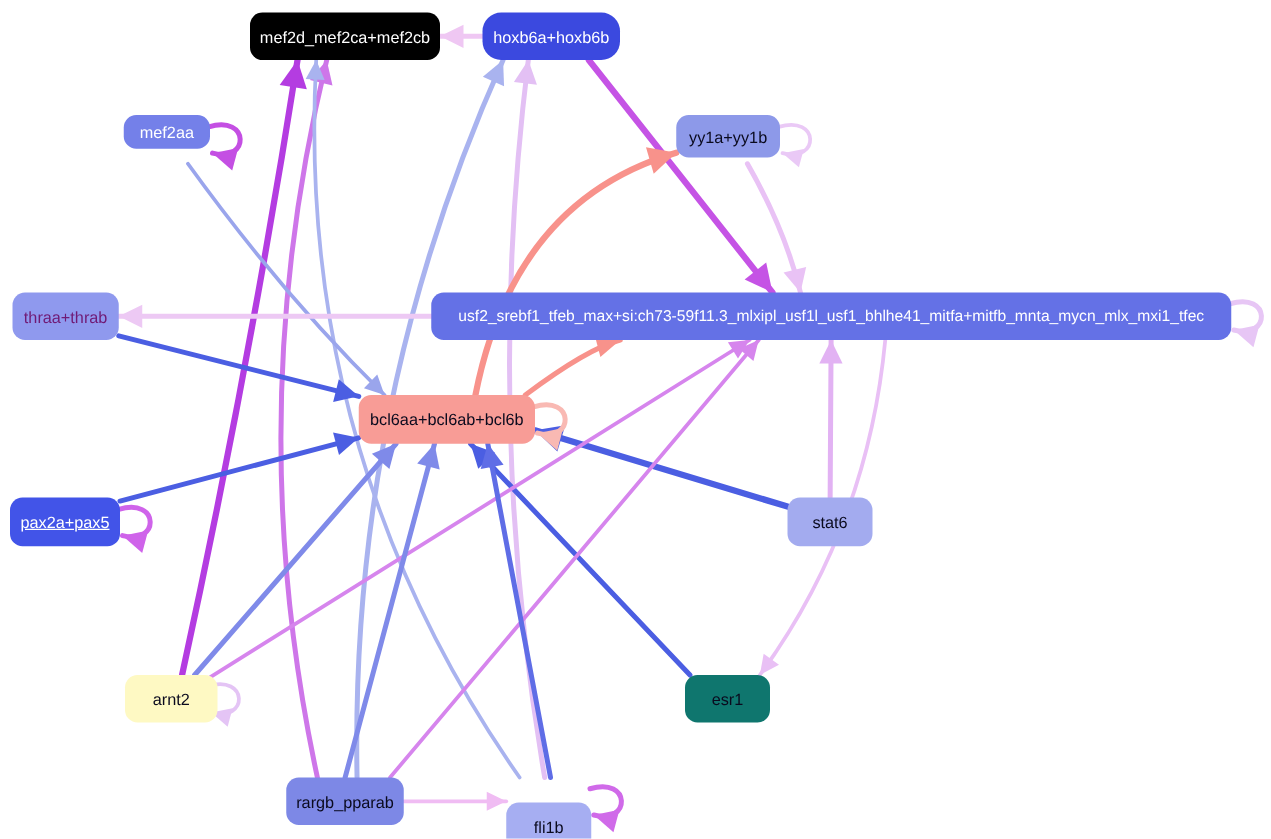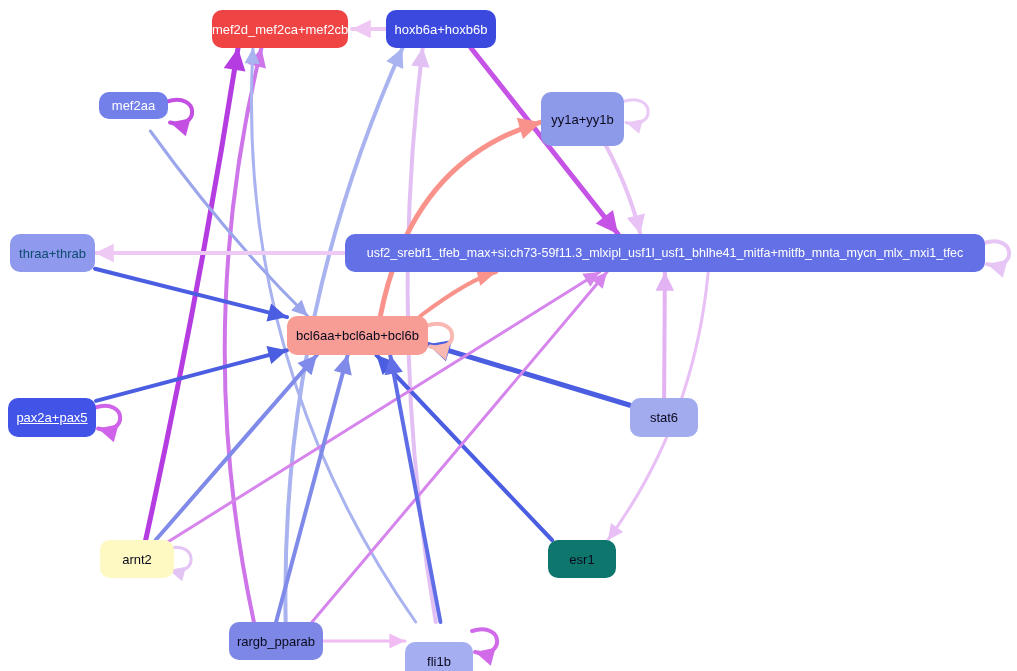--- a/index.html
+++ b/index.html
@@ -91,33 +91,33 @@
       <path d="M 984 243 C 1017 233, 1017 272, 987 264" stroke="#e7c6f5" stroke-width="4" stroke-linecap="round" fill="none"></path>
       <path d="M 987 264 L 1007.5614795147145 259.85807289224266 L 1002.7689542142924 277.8300427688259 Z" fill="#e7c6f5"></path>
       <path d="M 95 407.5 C 128 397.5, 128 436.5, 98 428.5" stroke="#cf63ea" stroke-width="4" stroke-linecap="round" fill="none"></path>
       <path d="M 98 428.5 L 118.56147951471452 424.35807289224266 L 113.76895421429235 442.3300427688259 Z" fill="#cf63ea"></path>
       <path d="M 166 549 C 199 539, 199 578, 169 570" stroke="#e4c4f5" stroke-width="3" stroke-linecap="round" fill="none"></path>
       <path d="M 169 570 L 186.031501202038 566.6761518077717 L 182.11502891352092 581.3629228897107 Z" fill="#e4c4f5"></path>
       <path d="M 472 631 C 505 621, 505 660, 475 652" stroke="#d06ae9" stroke-width="4" stroke-linecap="round" fill="none"></path>
       <path d="M 475 652 L 495.5614795147145 647.8580728922426 L 490.7689542142923 665.8300427688258 Z" fill="#d06ae9"></path>
     </svg>
   <div id="node-layer">
-      <div class="node" style="left: 212px; top: 10px; width: 136px; height: 38px; background: #ef4444; color: rgb(255, 255, 255);">
+      <div class="node" style="left: 200px; top: 10px; width: 152px; height: 38px; background: #000000; color: rgb(255, 255, 255);">
         <span>mef2d_mef2ca+mef2cb</span>
       </div>
-      <div class="node" style="left: 386px; top: 10px; width: 110px; height: 38px; background: rgb(59, 73, 223); color: rgb(255, 255, 255);">
+      <div class="node" style="left: 386px; top: 10px; width: 110px; height: 38px; background: rgb(59, 73, 223); color: rgb(255, 255, 255); border-radius: 15px;">
         <span>hoxb6a+hoxb6b</span>
       </div>
       <div class="node" style="left: 99px; top: 92px; width: 69px; height: 27px; background: rgb(116, 128, 233); color: rgb(255, 255, 255);">
         <span>mef2aa</span>
       </div>
-      <div class="node" style="left: 541px; top: 92px; width: 83px; height: 54px; background: rgb(141, 153, 233); color: rgb(10, 10, 30);">
+      <div class="node" style="left: 541px; top: 92px; width: 83px; height: 34px; background: rgb(141, 153, 233); color: rgb(10, 10, 30);">
         <span>yy1a+yy1b</span>
       </div>
-      <div class="node" style="left: 10px; top: 234px; width: 85px; height: 38px; background: rgb(143, 153, 238); color: #0c4a6e;">
+      <div class="node" style="left: 10px; top: 234px; width: 85px; height: 38px; background: rgb(143, 153, 238); color: #701a75;">
         <span>thraa+thrab</span>
       </div>
       <div class="node" style="left: 345px; top: 234px; width: 640px; height: 38px; background: rgb(100, 113, 230); color: rgb(255, 255, 255);">
         <span style="font-size: 12.5px;">usf2_srebf1_tfeb_max+si:ch73-59f11.3_mlxipl_usf1l_usf1_bhlhe41_mitfa+mitfb_mnta_mycn_mlx_mxi1_tfec</span>
       </div>
       <div class="node" style="left: 287px; top: 316px; width: 141px; height: 39px; background: rgb(248, 156, 150); color: rgb(10, 10, 30);">
         <span>bcl6aa+bcl6ab+bcl6b</span>
       </div>
       <div class="node" style="left: 8px; top: 398px; width: 88px; height: 39px; background: rgb(66, 84, 232); color: rgb(255, 255, 255); text-decoration: underline;">
         <span>pax2a+pax5</span>

